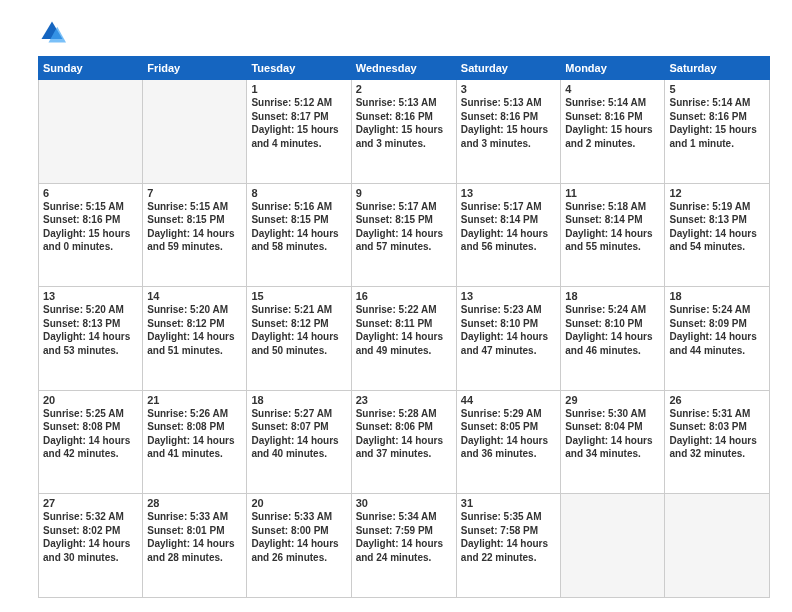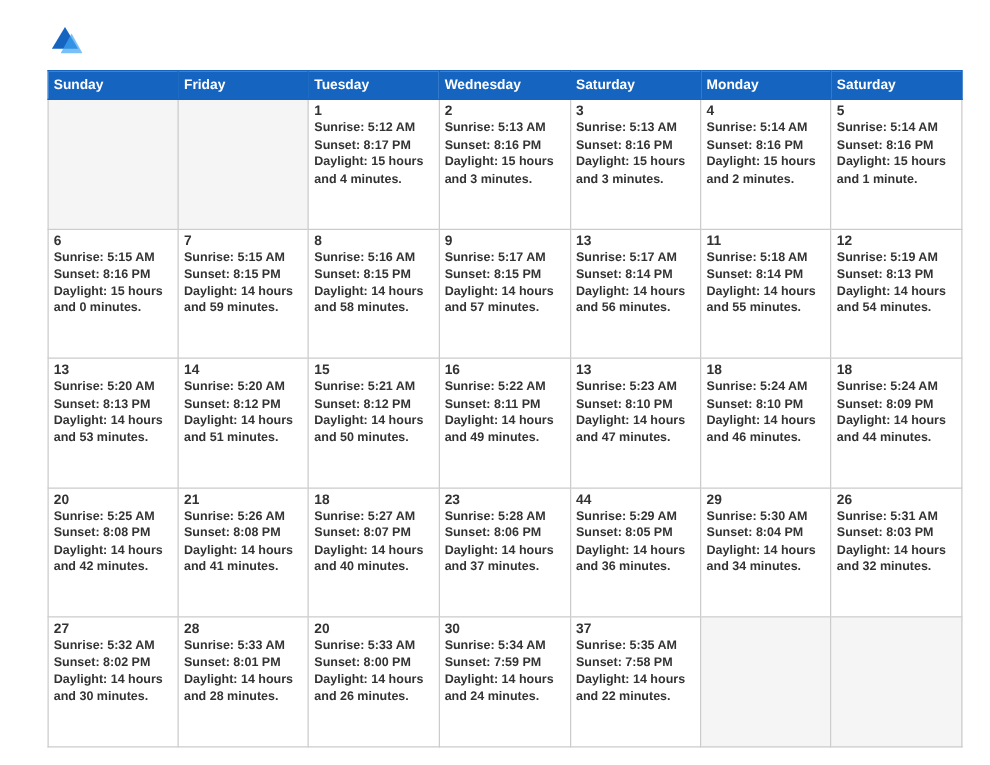--- a/index.html
+++ b/index.html
@@ -264,21 +264,21 @@
           </td>
           <td>
             <div class="day-number">20</div>
             <div class="day-info">Sunrise: 5:33 AM<br>Sunset: 8:00 PM<br>Daylight: 14 hours and 26 minutes.</div>
           </td>
           <td>
             <div class="day-number">30</div>
             <div class="day-info">Sunrise: 5:34 AM<br>Sunset: 7:59 PM<br>Daylight: 14 hours and 24 minutes.</div>
           </td>
           <td>
-            <div class="day-number">37</div>
+            <div class="day-number">31</div>
             <div class="day-info">Sunrise: 5:35 AM<br>Sunset: 7:58 PM<br>Daylight: 14 hours and 22 minutes.</div>
           </td>
           <td class="empty"></td>
           <td class="empty"></td>
         </tr>
       </tbody>
   </table>
 </div>
 
 </body></html>

